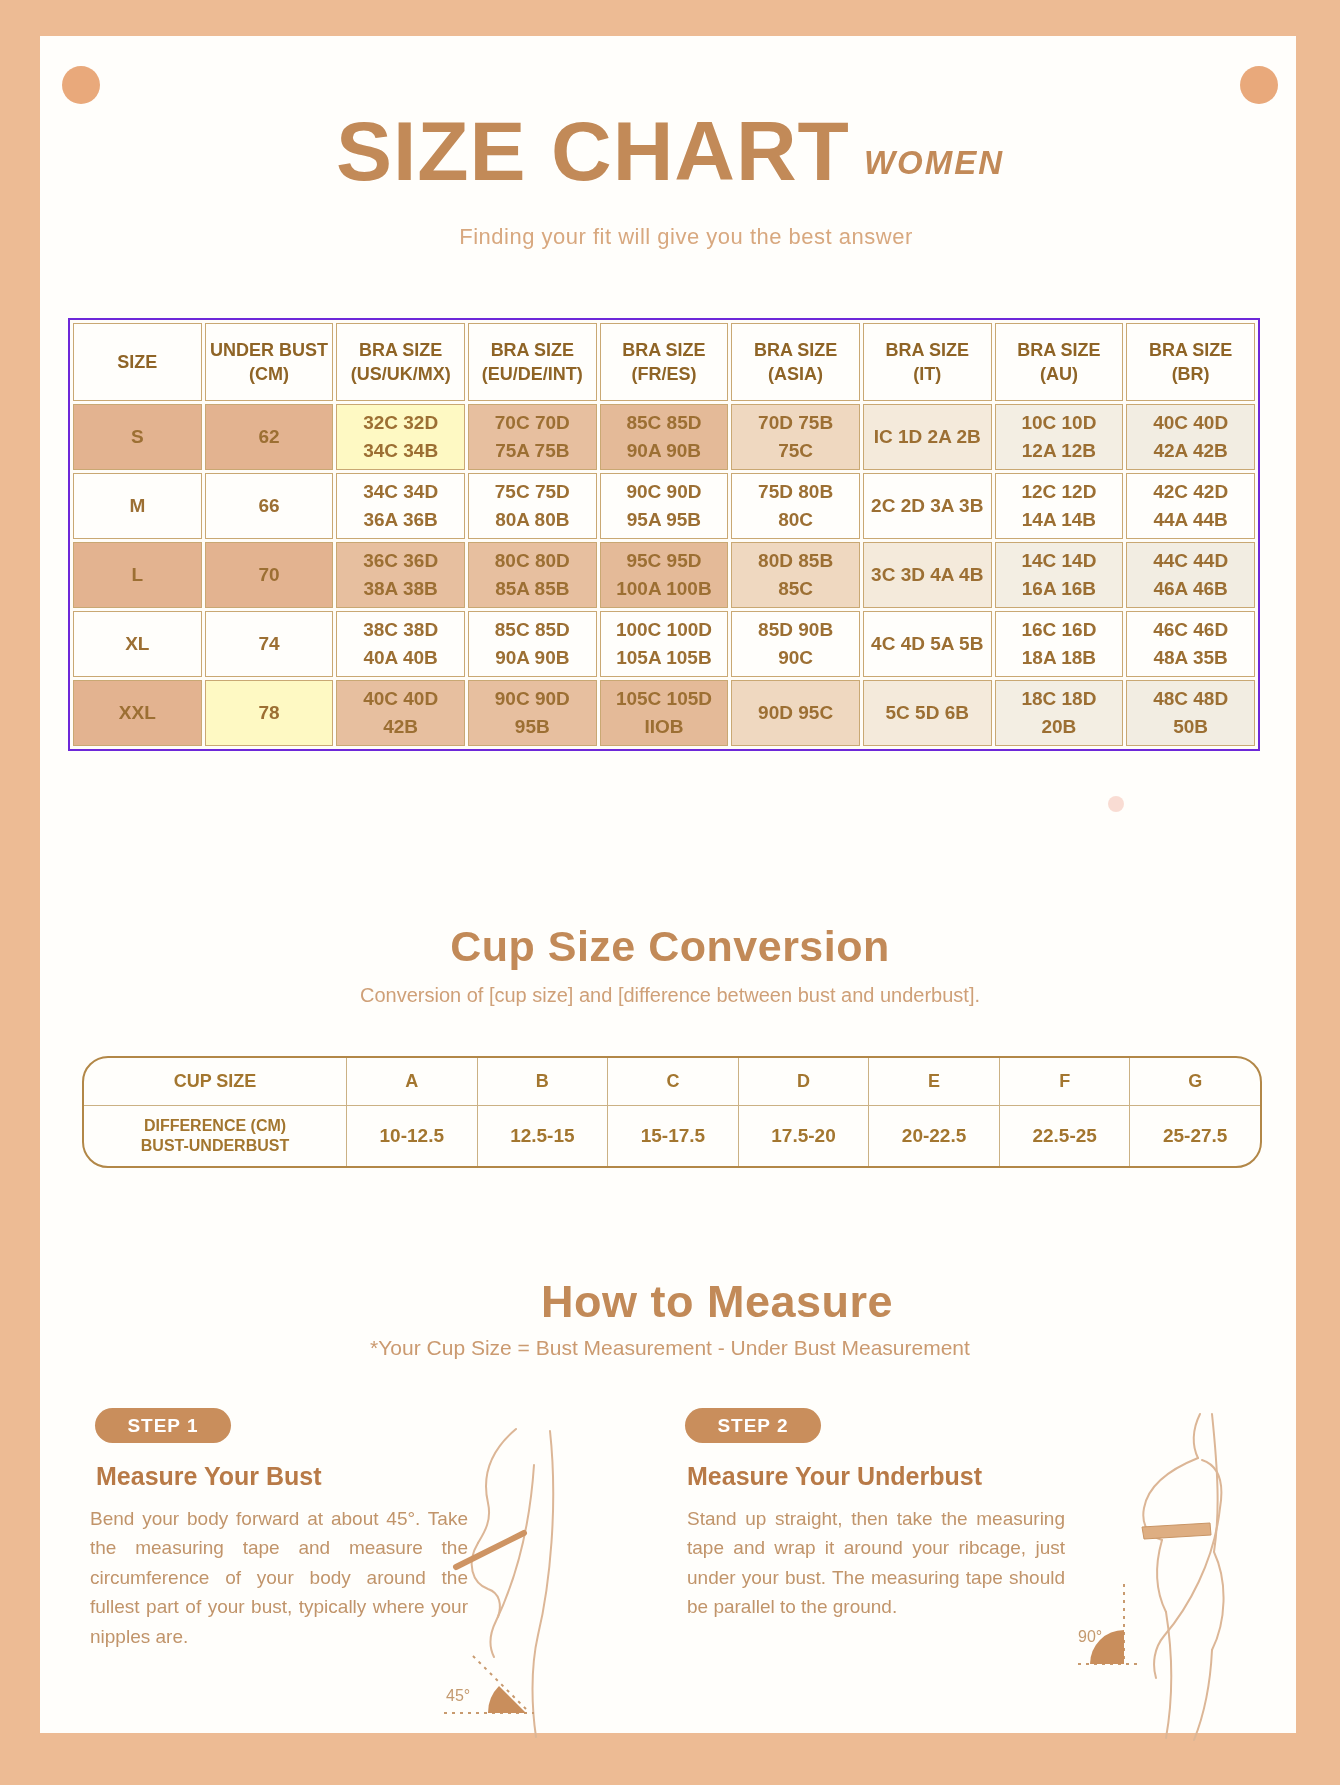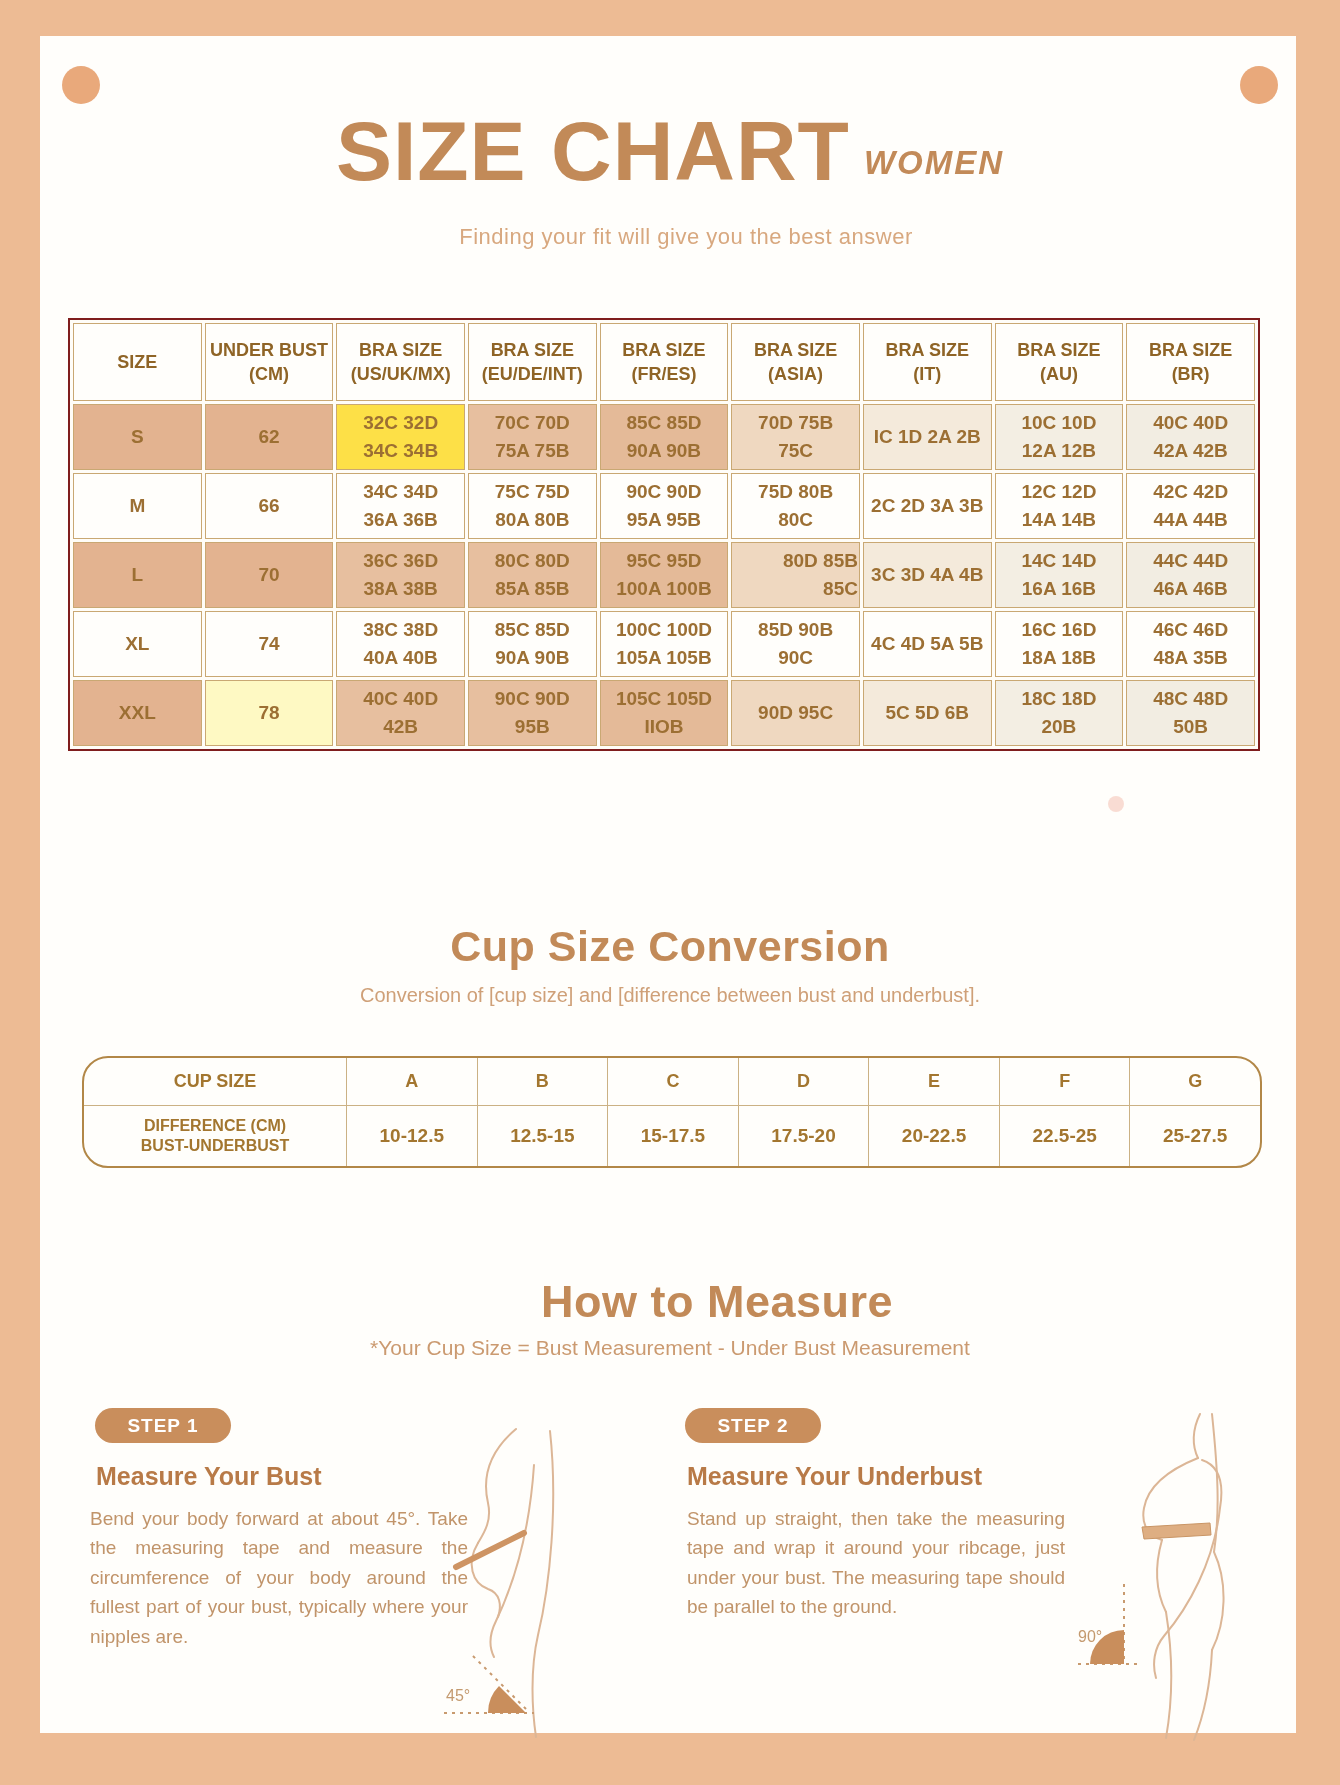--- a/index.html
+++ b/index.html
@@ -14,21 +14,21 @@
   .title-row{position:absolute;left:0;top:112px;width:1340px;display:flex;
     justify-content:center;align-items:flex-end;gap:14px;}
   .main-title{font-size:84px;font-weight:800;color:#C28A58;letter-spacing:1px;line-height:.95;}
   .title-audience{font-size:33px;font-weight:800;font-style:italic;color:#C28A58;
     letter-spacing:2px;padding-bottom:10px;}
   .tagline{position:absolute;left:0;top:224px;width:1340px;text-align:center;
     font-size:22px;color:#D8A87F;letter-spacing:.5px;padding-left:16px;}
 
   table.size-table{position:absolute;left:68px;top:318px;width:1192px;
     border-collapse:separate;border-spacing:3px;background:#FFFDF8;
-    border:2px solid #7f1d1d;table-layout:fixed;}
+    border:2px solid #6d28d9;table-layout:fixed;}
   .size-table th{height:74px;border:1px solid #C9A873;background:#FFFEFB;
     color:#8F6426;font-size:18px;font-weight:bold;line-height:1.35;text-align:center;}
   .size-table td{height:62px;border:1px solid #C9A873;color:#9C6F33;font-size:19px;
     font-weight:bold;text-align:center;line-height:1.5;background:#FFFEFB;}
 
   .section-title{position:absolute;left:0;width:1340px;text-align:center;
     font-size:43px;font-weight:800;color:#C28A58;letter-spacing:.5px;}
   .cup-title{top:922px;}
   .cup-subtitle{position:absolute;left:0;top:984px;width:1340px;text-align:center;
     font-size:20px;color:#CFA078;}
@@ -120,21 +120,21 @@
       </tr>
     </thead>
   <tbody>
       <tr>
         <td style="background: rgb(227, 179, 144);">
           <div>S</div>
         </td>
         <td style="background: rgb(227, 179, 144);">
           <div>62</div>
         </td>
-        <td style="background: #fde047;">
+        <td style="background: #fef9c3;">
           <div>32C 32D</div>
           <div>34C 34B</div>
         </td>
         <td style="background: rgb(231, 191, 159);">
           <div>70C 70D</div>
           <div>75A 75B</div>
         </td>
         <td style="background: rgb(228, 186, 152);">
           <div>85C 85D</div>
           <div>90A 90B</div>
@@ -202,21 +202,21 @@
           <div>38A 38B</div>
         </td>
         <td style="background: rgb(231, 191, 159);">
           <div>80C 80D</div>
           <div>85A 85B</div>
         </td>
         <td style="background: rgb(228, 186, 152);">
           <div>95C 95D</div>
           <div>100A 100B</div>
         </td>
-        <td style="background: rgb(239, 216, 192); text-align: right;">
+        <td style="background: rgb(239, 216, 192);">
           <div>80D 85B</div>
           <div>85C</div>
         </td>
         <td style="background: rgb(244, 234, 219);">
           <div>3C 3D 4A 4B</div>
         </td>
         <td style="background: rgb(243, 238, 227);">
           <div>14C 14D</div>
           <div>16A 16B</div>
         </td>

